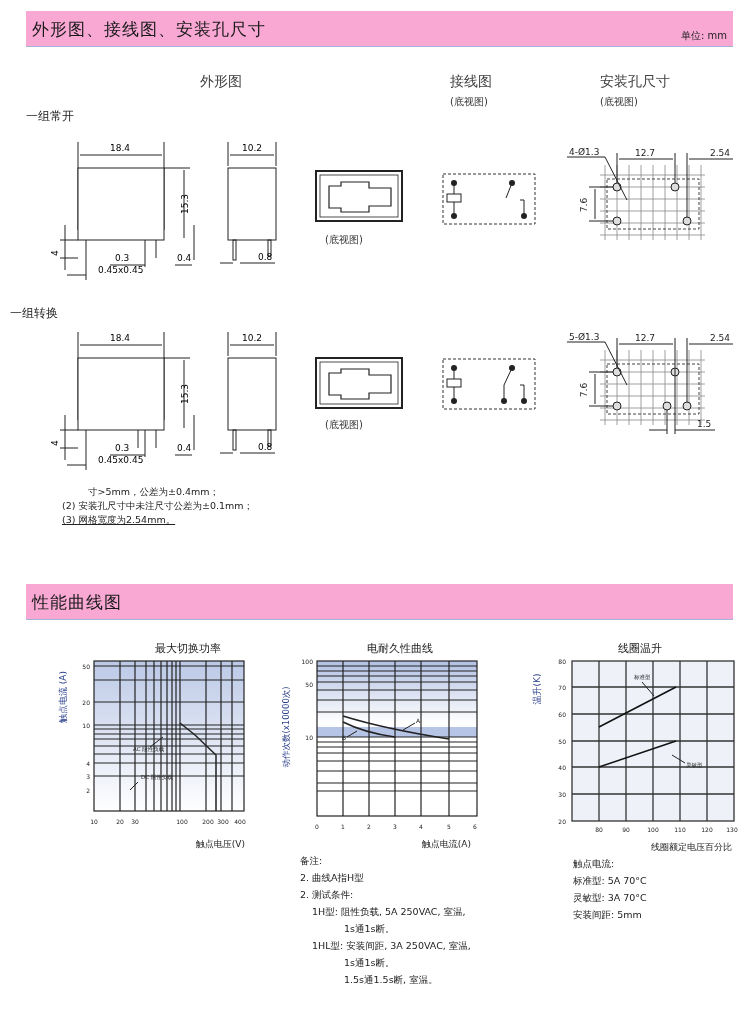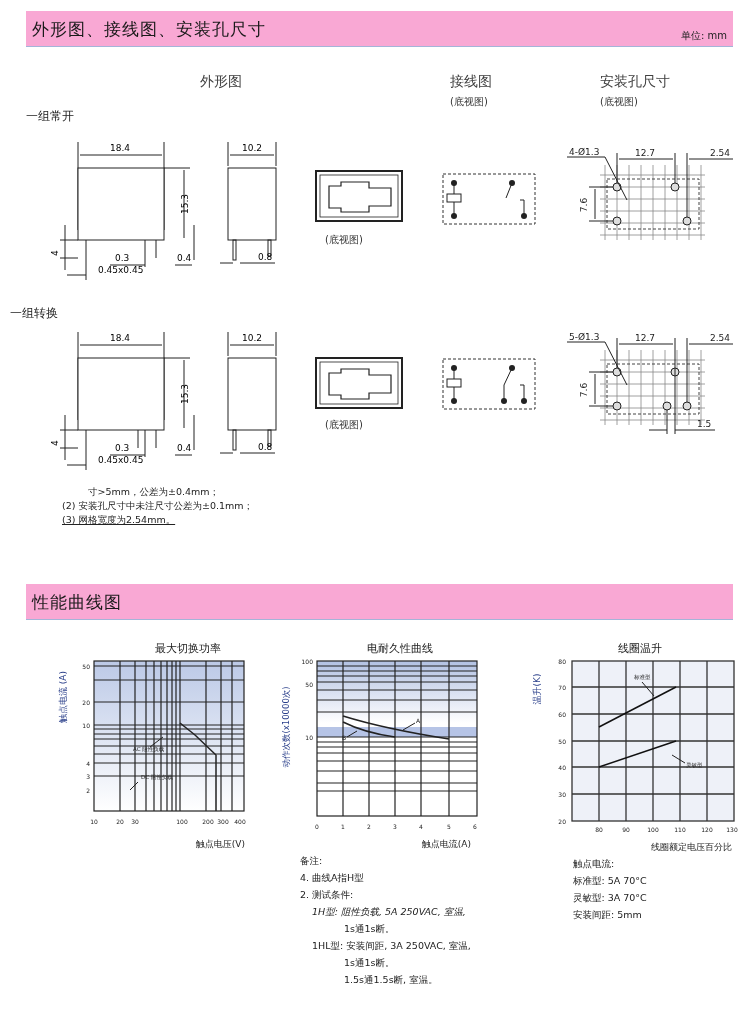--- a/index.html
+++ b/index.html
@@ -418,23 +418,23 @@
       <text x="170" y="177">110</text>
       <text x="197" y="177">120</text>
       <text x="222" y="177">130</text>
   </g>
   <text x="222" y="195" font-size="9" fill="#222" text-anchor="end">线圈额定电压百分比</text>
   <text x="30" y="34" font-size="9" fill="#2a3f8a" text-anchor="middle" transform="rotate(-90 30 34)">温升(K)</text>
 </svg>
 
 <div class="abs cnote" style="left:300px;top:852px;width:240px;">
   <div>备注:</div>
-  <div>4. 曲线A指H型</div>
+  <div>2. 曲线A指H型</div>
   <div>2. 测试条件:</div>
-  <div style="padding-left:12px;font-style:italic;">1H型: 阻性负载, 5A  250VAC, 室温,</div>
+  <div style="padding-left:12px;">1H型: 阻性负载, 5A  250VAC, 室温,</div>
   <div style="padding-left:44px;">1s通1s断。</div>
   <div style="padding-left:12px;">1HL型: 安装间距, 3A  250VAC, 室温,</div>
   <div style="padding-left:44px;">1s通1s断。</div>
   <div style="padding-left:44px;">1.5s通1.5s断, 室温。</div>
 </div>
 
 <div class="abs cnote" style="left:573px;top:855px;width:170px;">
   <div>触点电流:</div>
   <div>标准型: 5A  70°C</div>
   <div>灵敏型: 3A  70°C</div>

